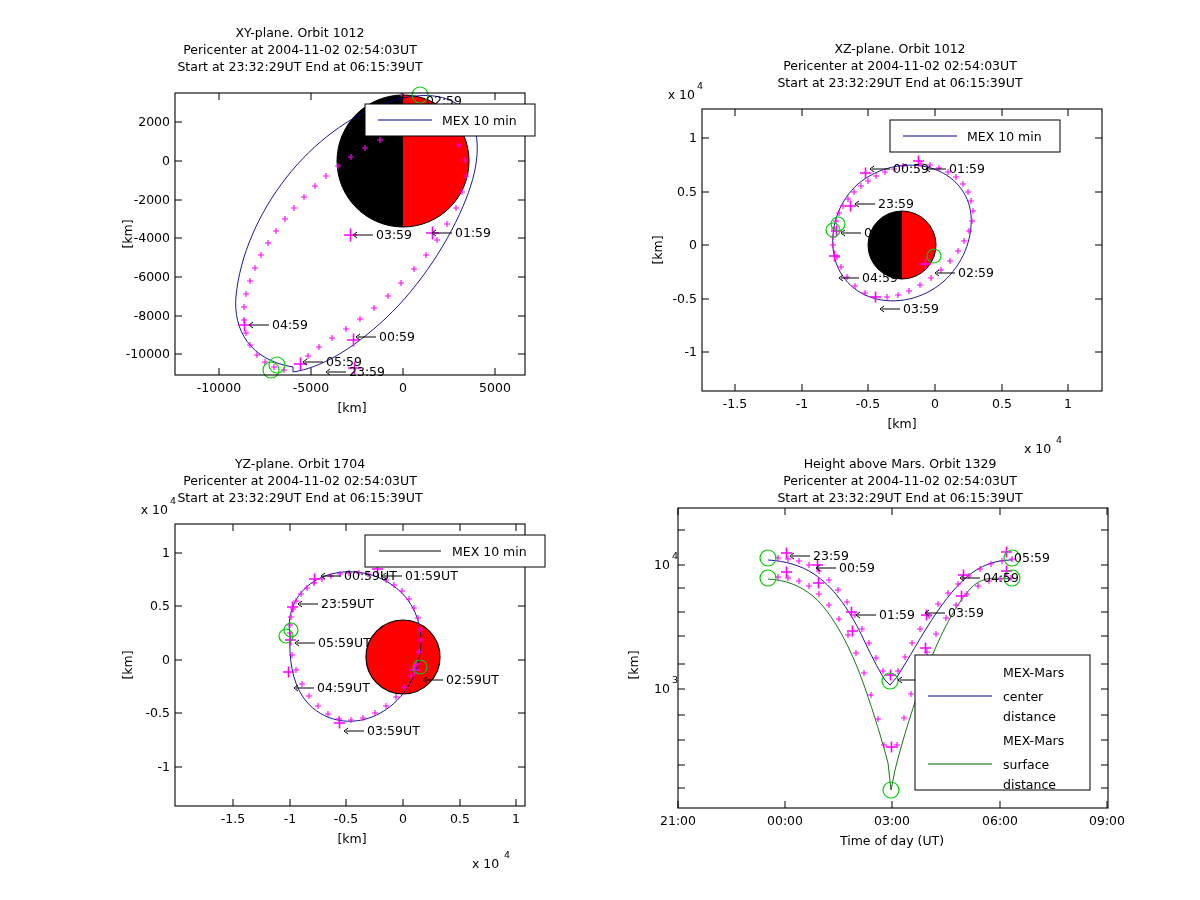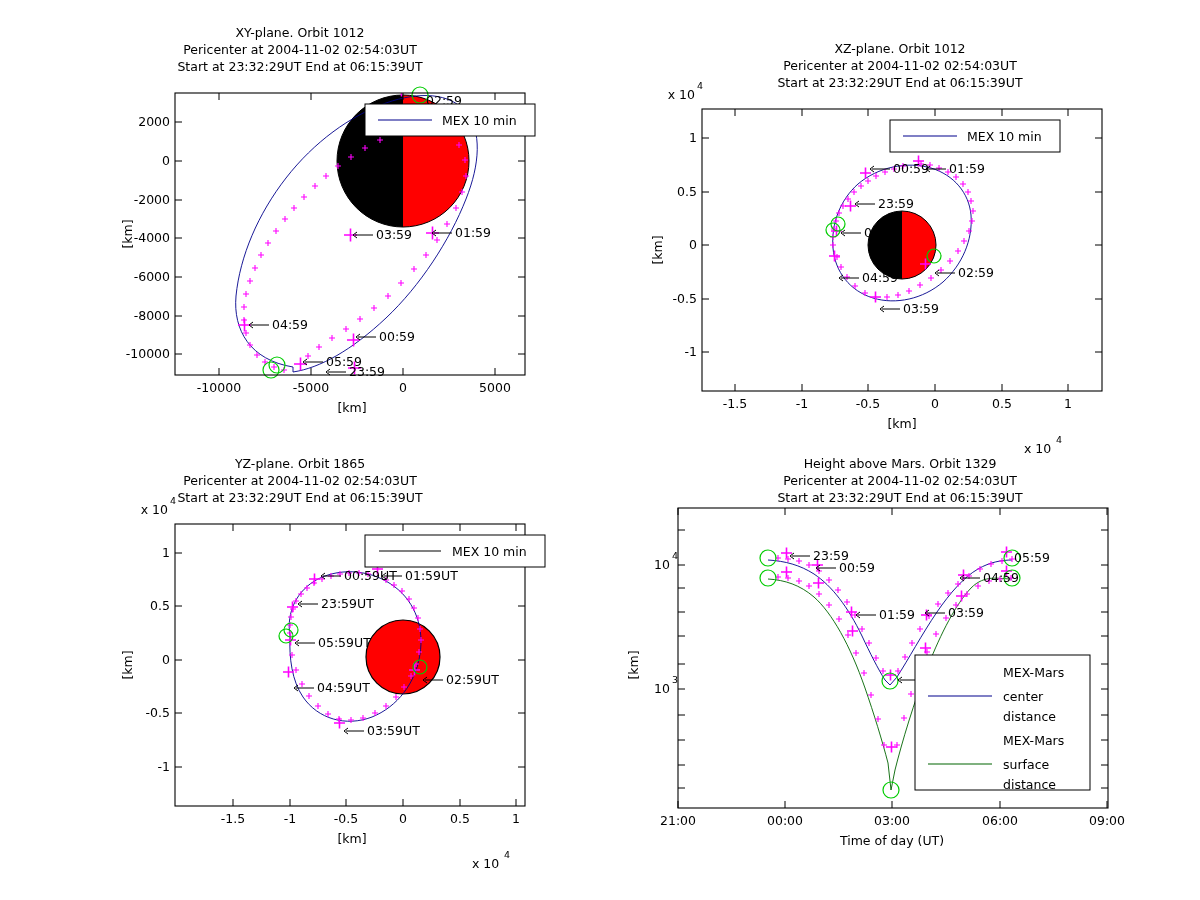--- a/index.html
+++ b/index.html
@@ -361,21 +361,21 @@
     <g>
       <rect class="legbox" x="290" y="104" width="170" height="32"></rect>
       <line x1="303" y1="120" x2="357" y2="120" stroke="#00008b" stroke-width="1.2"></line>
       <text class="tick" x="367" y="125">MEX 10 min</text>
     </g>
   </svg>
 </div>
 
 <div class="panel" style="left:0;top:440px;width:600px;height:460px;">
   <div class="title" style="left:0;top:15px;width:600px;">
-    <div>YZ-plane.  Orbit 1865</div>
+    <div>YZ-plane.  Orbit 1704</div>
     <div>Pericenter at 2004-11-02 02:54:03UT</div>
     <div>Start at 23:32:29UT End at 06:15:39UT</div>
   </div>
 
   <svg width="600" height="460" style="position:absolute;left:0;top:0;">
     <clipPath id="clipYZ">
         <rect x="175" y="84" width="350" height="282"></rect>
       </clipPath>
 
     <g clip-path="url(#clipYZ)">

